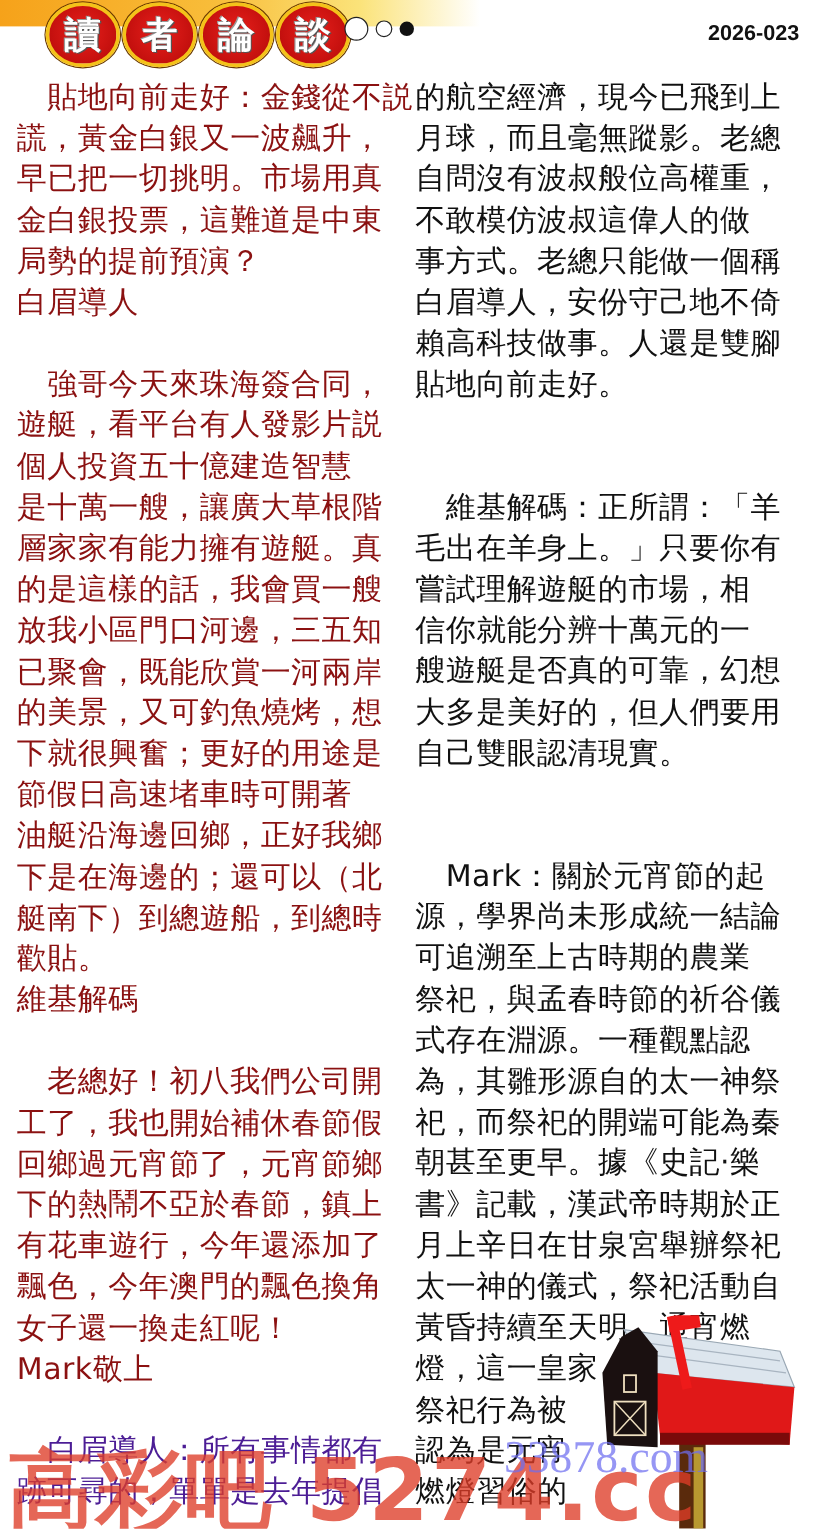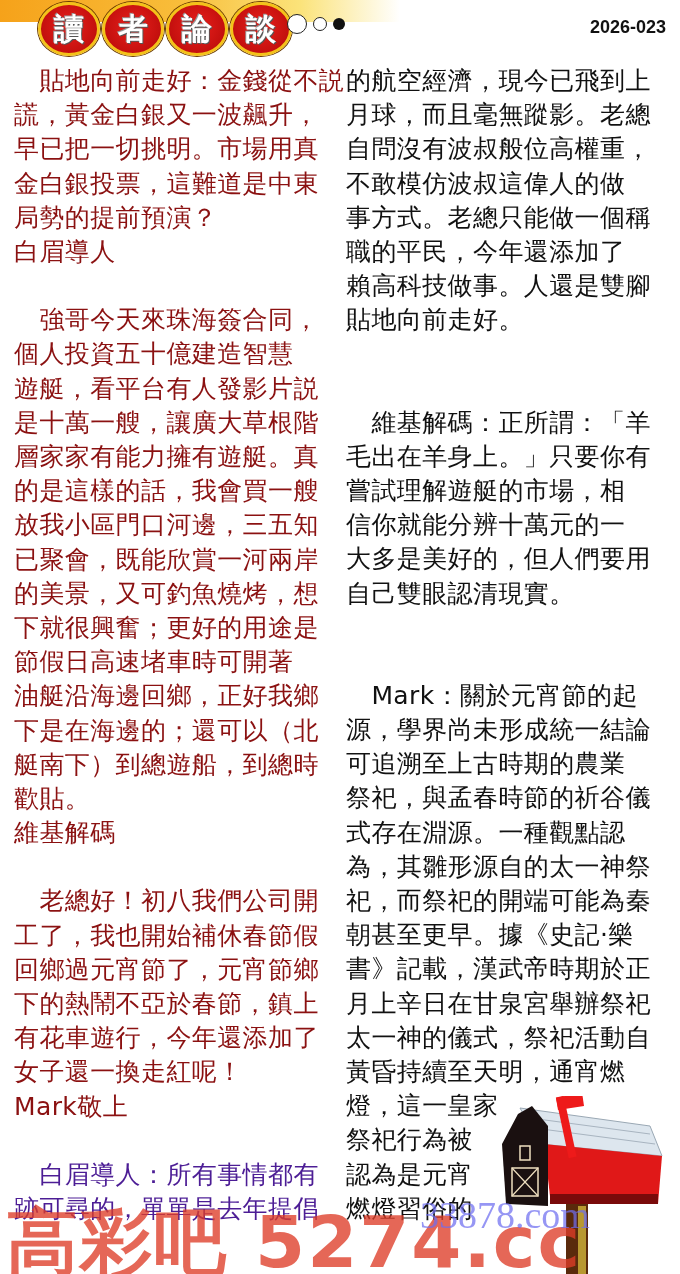--- a/index.html
+++ b/index.html
@@ -81,22 +81,22 @@
     <p>　貼地向前走好：金錢從不説</p>
     <p>謊，黃金白銀又一波飆升，</p>
     <p>早已把一切挑明。市場用真</p>
     <p>金白銀投票，這難道是中東</p>
     <p>局勢的提前預演？</p>
     <p class="sig">白眉導人</p>
   </div>
   <div class="gap"></div>
   <div class="para">
     <p>　強哥今天來珠海簽合同，</p>
+    <p>遊艇，看平台有人發影片説</p>
     <p>個人投資五十億建造智慧</p>
-    <p>遊艇，看平台有人發影片説</p>
     <p>是十萬一艘，讓廣大草根階</p>
     <p>層家家有能力擁有遊艇。真</p>
     <p>的是這樣的話，我會買一艘</p>
     <p>放我小區門口河邊，三五知</p>
     <p>已聚會，既能欣賞一河兩岸</p>
     <p>的美景，又可釣魚燒烤，想</p>
     <p>下就很興奮；更好的用途是</p>
     <p>節假日高速堵車時可開著</p>
     <p>油艇沿海邊回鄉，正好我鄉</p>
     <p>下是在海邊的；還可以（北</p>
@@ -104,48 +104,50 @@
     <p>歡貼。</p>
     <p class="sig">維基解碼</p>
   </div>
   <div class="gap"></div>
   <div class="para">
     <p>　老總好！初八我們公司開</p>
     <p>工了，我也開始補休春節假</p>
     <p>回鄉過元宵節了，元宵節鄉</p>
     <p>下的熱鬧不亞於春節，鎮上</p>
     <p>有花車遊行，今年還添加了</p>
+    <p>飄色，今年澳門的飄色換角</p>
     <p>女子還一換走紅呢！</p>
     <p class="sig">Mark敬上</p>
   </div>
   <div class="gap"></div>
   <div class="para" style="color:#4c1d95;">
     <p>　白眉導人：所有事情都有</p>
     <p>跡可尋的，單單是去年提倡</p>
   </div>
 </div>
 
 <div class="col col-right">
   <div class="para">
     <p>的航空經濟，現今已飛到上</p>
     <p>月球，而且毫無蹤影。老總</p>
     <p>自問沒有波叔般位高權重，</p>
     <p>不敢模仿波叔這偉人的做</p>
     <p>事方式。老總只能做一個稱</p>
-    <p>職的平民，今年還添加了</p>
+    <p>白眉導人，安份守己地不倚</p>
     <p>賴高科技做事。人還是雙腳</p>
     <p>貼地向前走好。</p>
   </div>
   <div class="gap"></div>
   <div class="gap"></div>
   <div class="para">
     <p>　維基解碼：正所謂：「羊</p>
     <p>毛出在羊身上。」只要你有</p>
     <p>嘗試理解遊艇的市場，相</p>
     <p>信你就能分辨十萬元的一</p>
+    <p>艘遊艇是否真的可靠，幻想</p>
     <p>大多是美好的，但人們要用</p>
     <p>自己雙眼認清現實。</p>
   </div>
   <div class="gap"></div>
   <div class="gap"></div>
   <div class="para">
     <p>　Mark：關於元宵節的起</p>
     <p>源，學界尚未形成統一結論</p>
     <p>可追溯至上古時期的農業</p>
     <p>祭祀，與孟春時節的祈谷儀</p>

